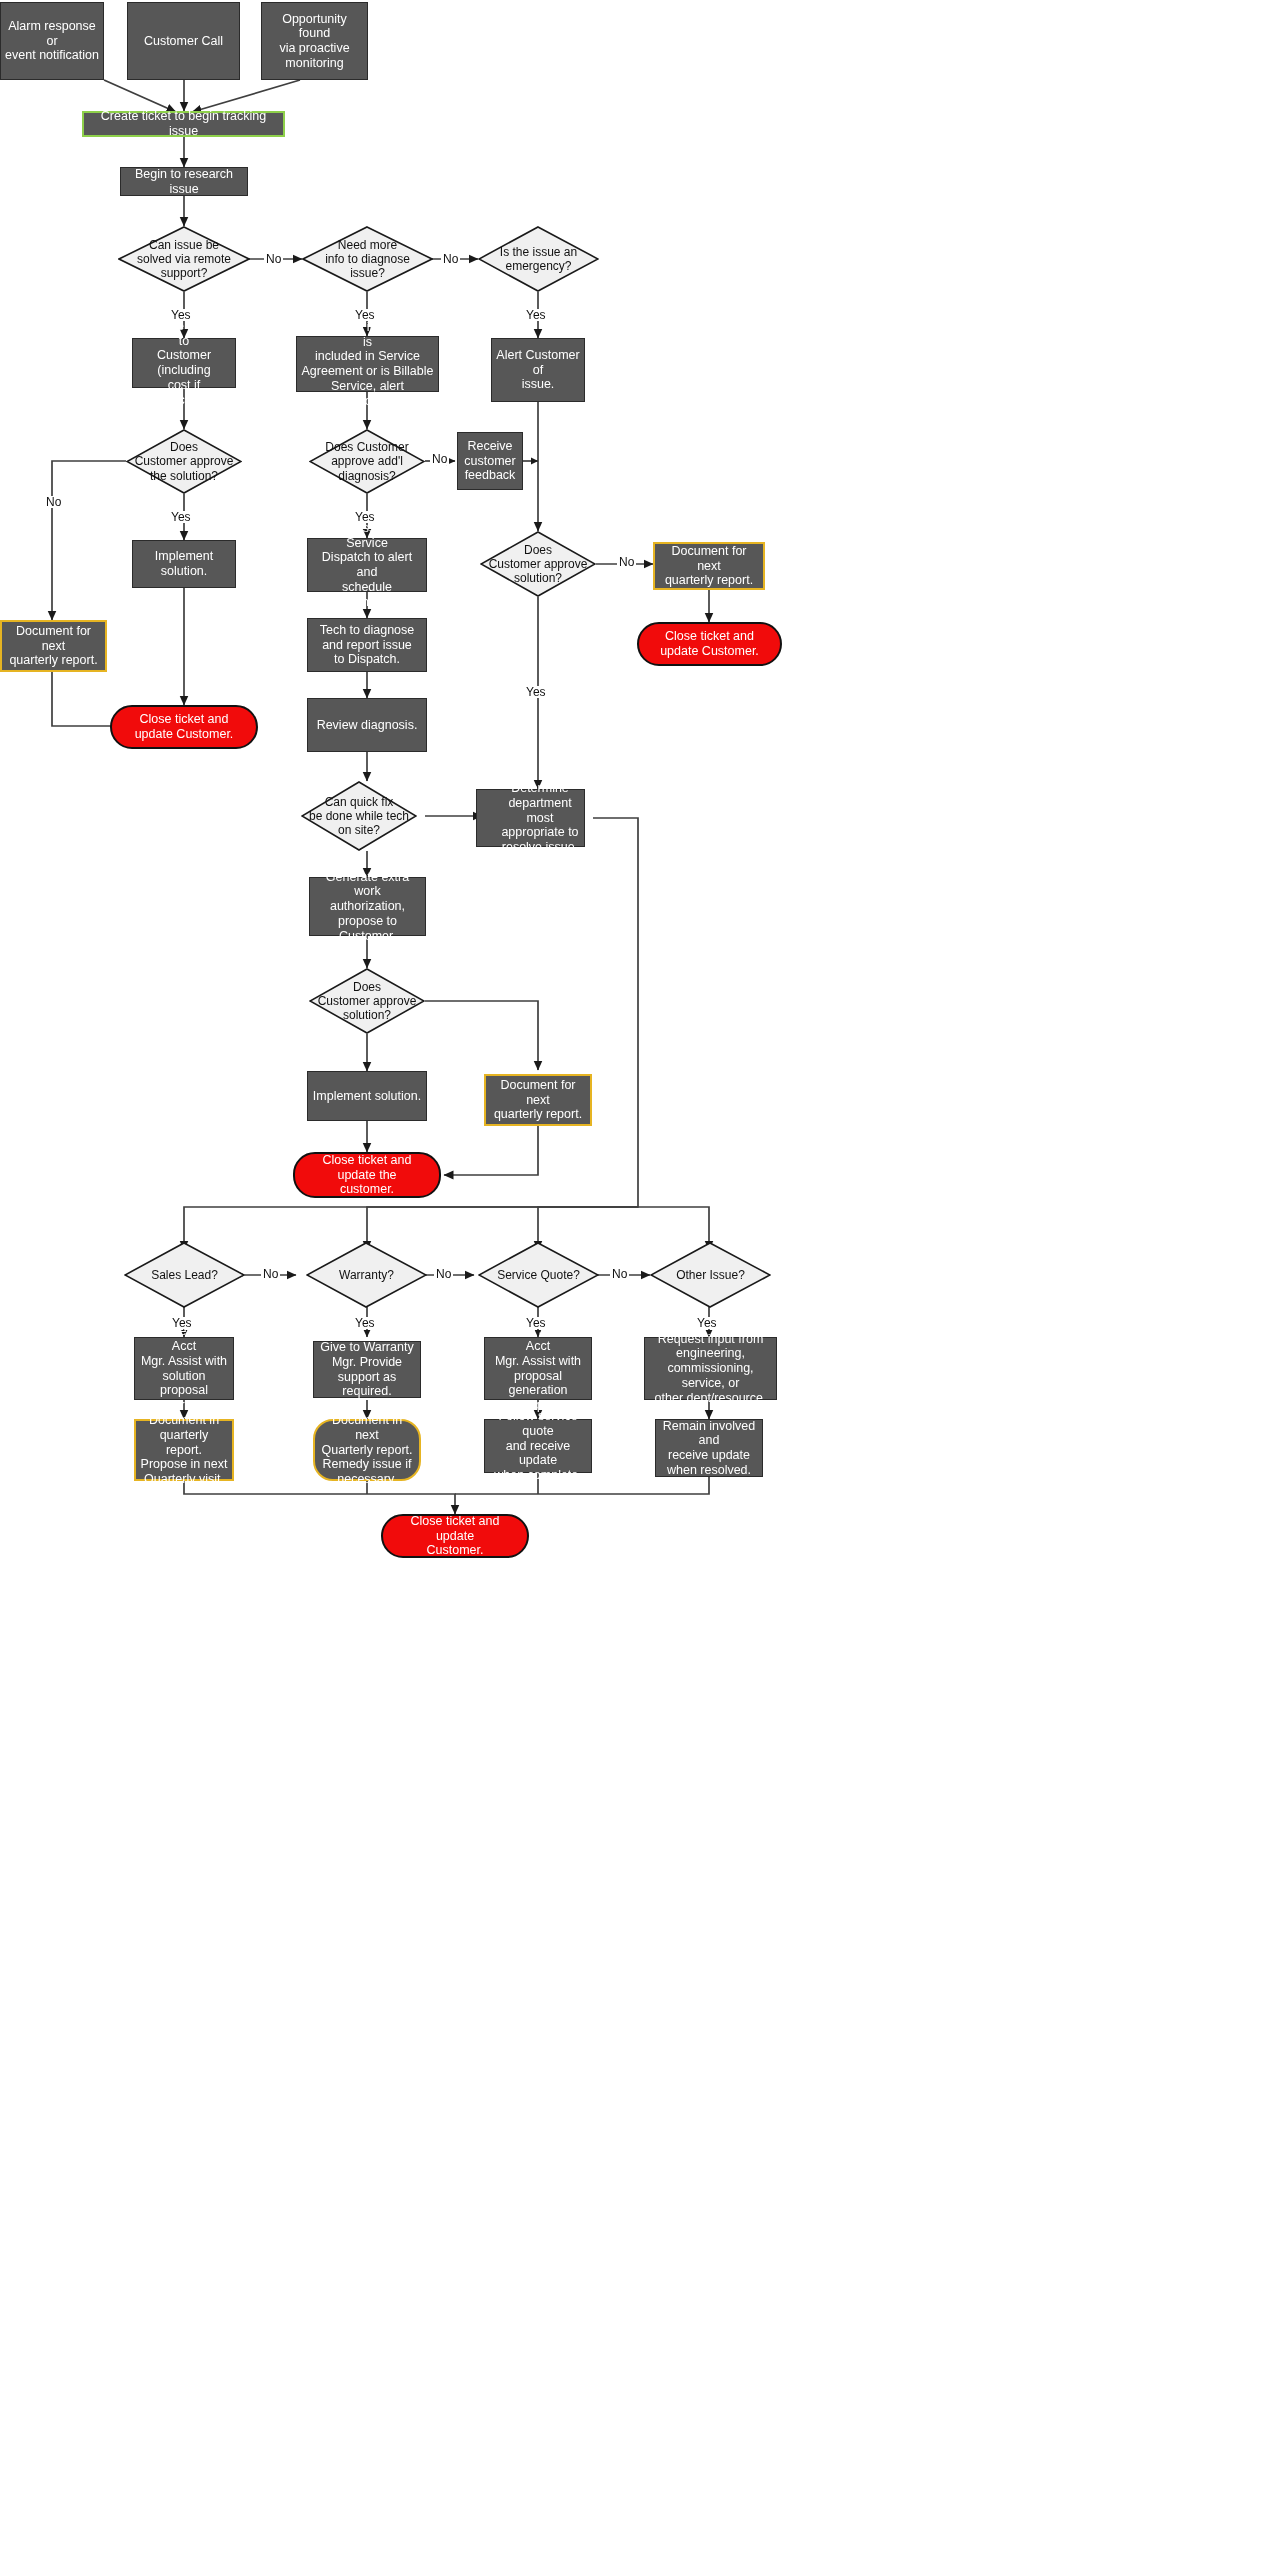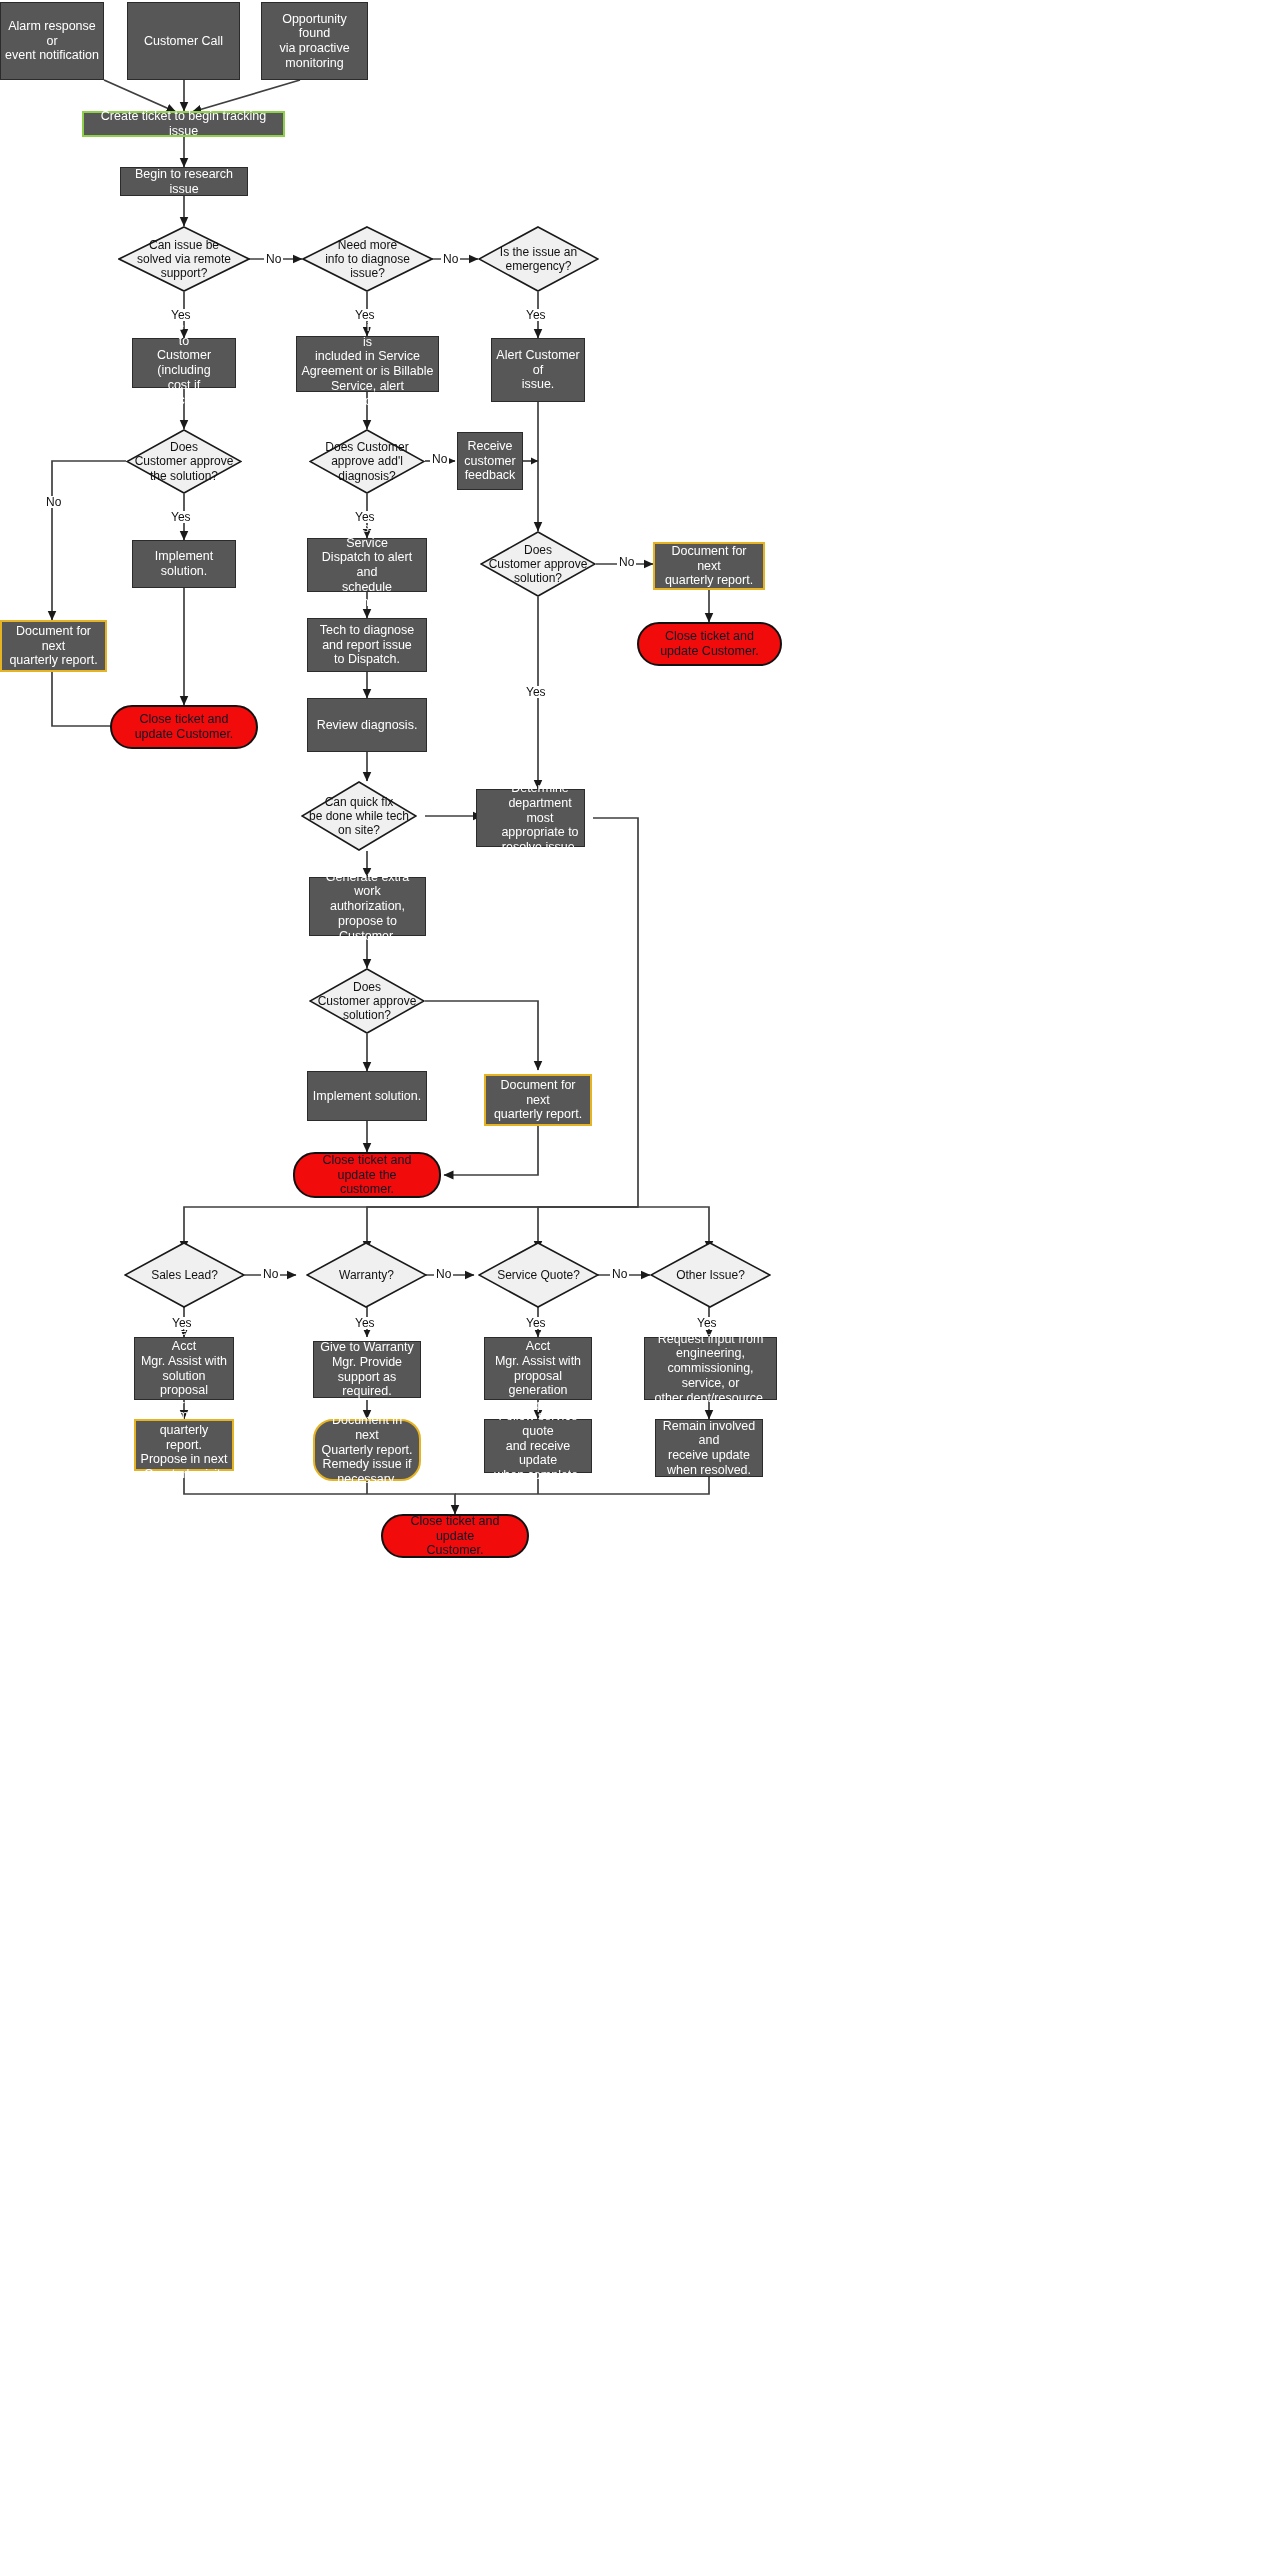--- a/index.html
+++ b/index.html
@@ -65,21 +65,21 @@
     position: absolute;
     left: 0; top: 0;
     width: 100%; height: 100%;
     z-index: 1;
   }
   
   .term {
     background: #f10b0b;
     border: 2px solid #111111;
     border-radius: 22px;
-    color: #0f172a;
+    color: #ffffff;
     font-size: 12.5px;
     padding: 2px 8px;
     text-shadow: none;
   }
   .edge-label {
     position: absolute;
     font-family: "Liberation Sans", sans-serif;
     font-size: 12px;
     color: #111111;
     background: #ffffff;
@@ -432,21 +432,21 @@
 as required.</span>
   </div>
 
   <div class="node proc" style="left:644px; top:1337px; width:133px; height:63px;">
     <span>Request input from
 engineering,
 commissioning, service, or
 other dept/resource.</span>
   </div>
 
-  <div class="node proc gold" style="left:134px; top:1419px; width:100px; height:52px;">
+  <div class="node proc gold" style="left:134px; top:1419px; width:100px; height:62px;">
     <span>Document in
 quarterly report.
 Propose in next
 Quarterly visit.</span>
   </div>
 
   <div class="node proc gold" style="left:313px; top:1419px; width:108px; height:62px;border-radius:20px;">
     <span>Document in next
 Quarterly report.
 Remedy issue if

